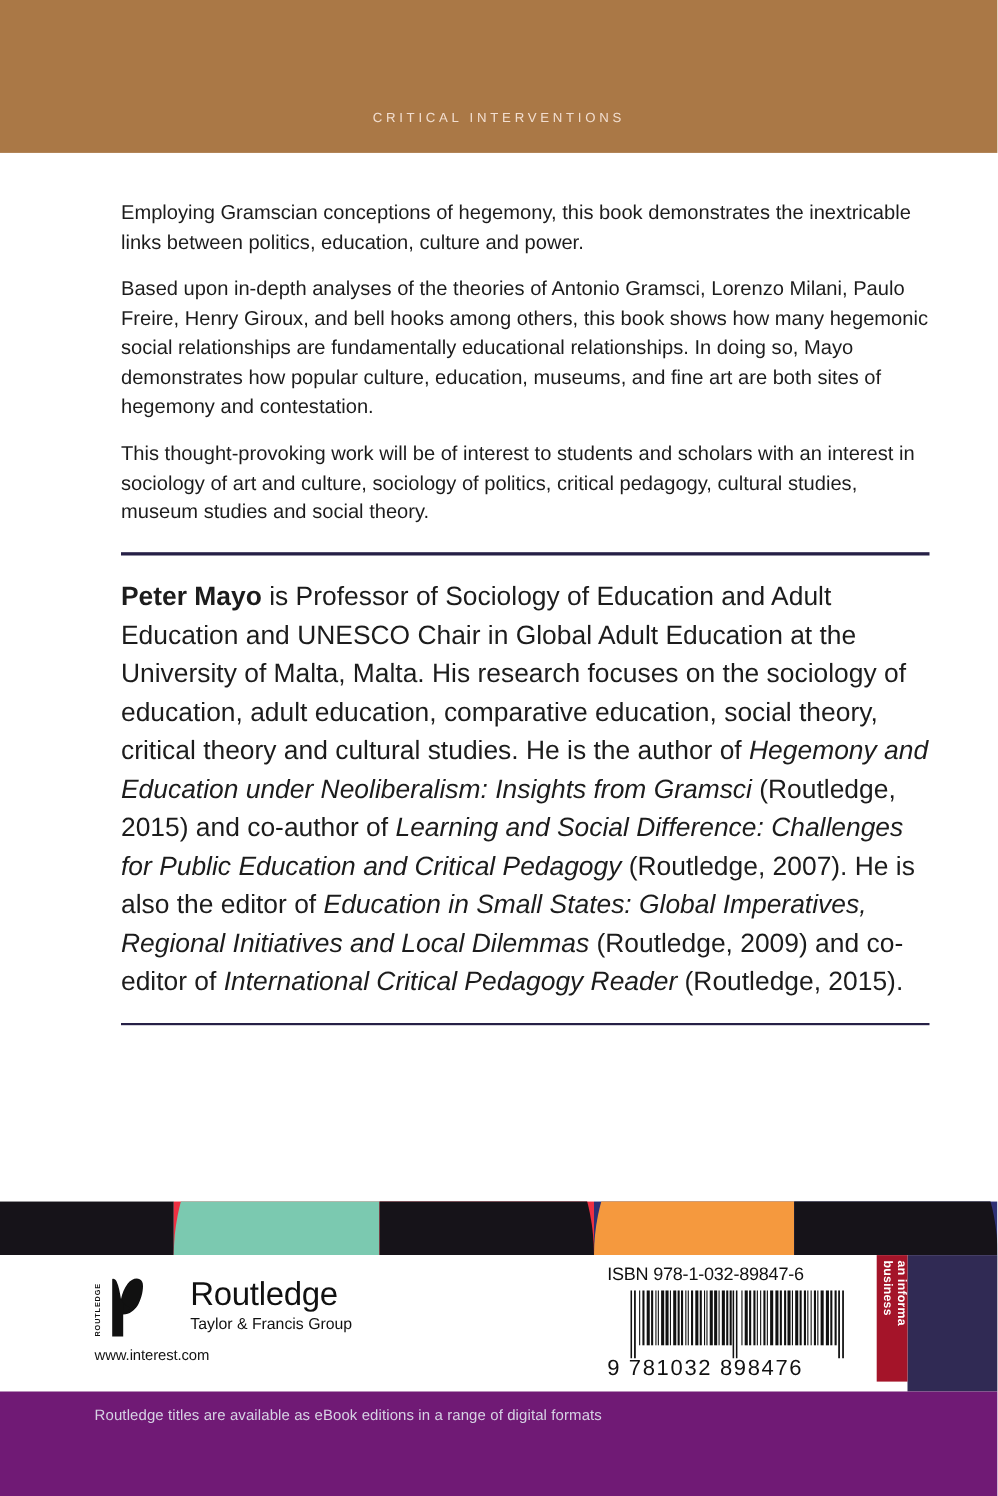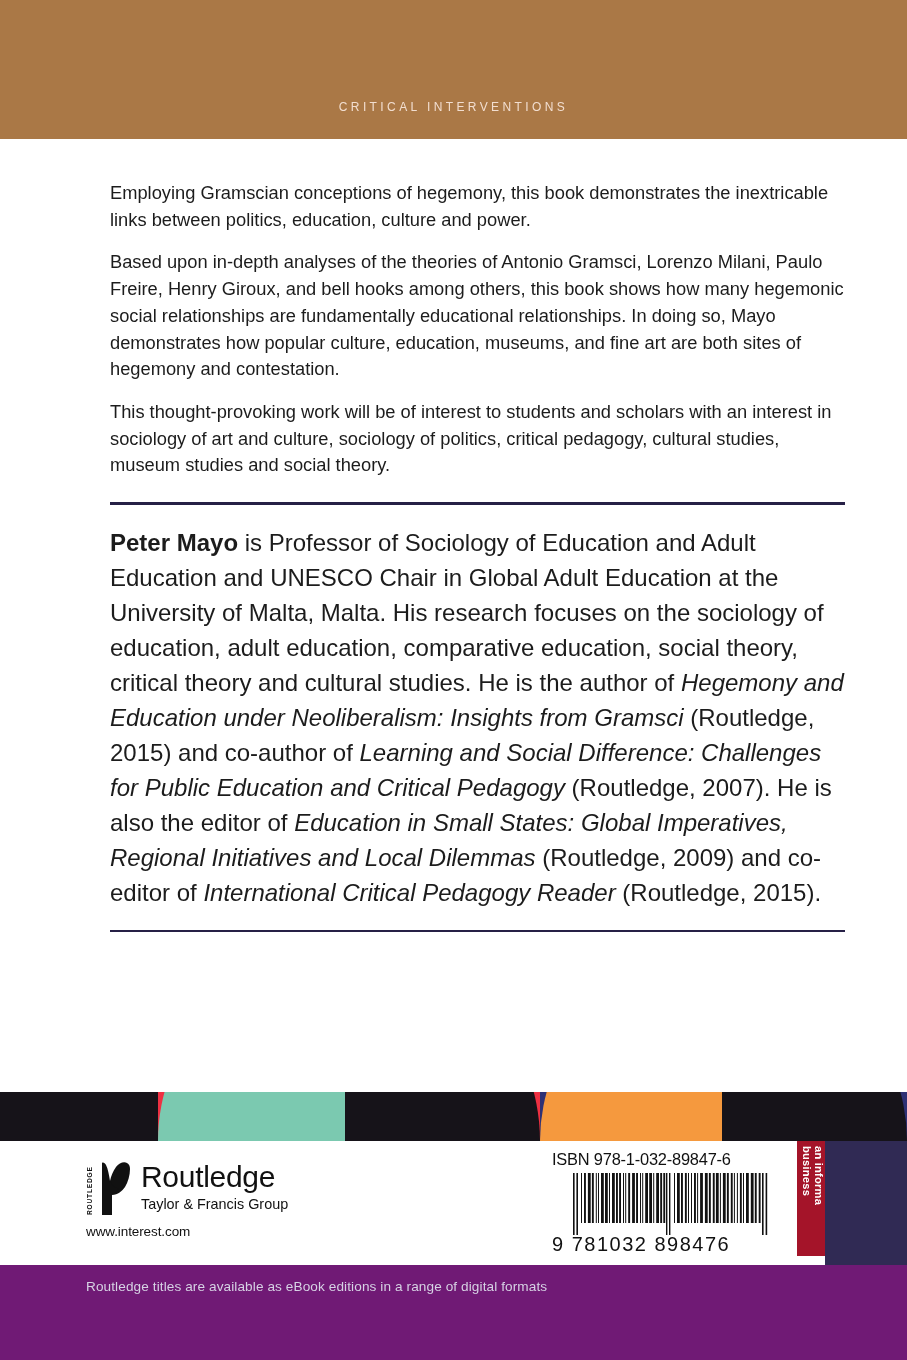--- a/index.html
+++ b/index.html
@@ -94,20 +94,21 @@
 
   .logo-wrap {
     position: absolute;
     left: 86px;
     top: 20px;
     width: 330px;
   }
   .logo-row {
     display: flex;
     align-items: flex-start;
+    gap: 32px;
   }
   .logo-mark {
     width: 46px;
     height: 56px;
     flex: 0 0 auto;
     margin-right: 9px;
     position: relative;
   }
   .logo-vertical {
     position: absolute;

